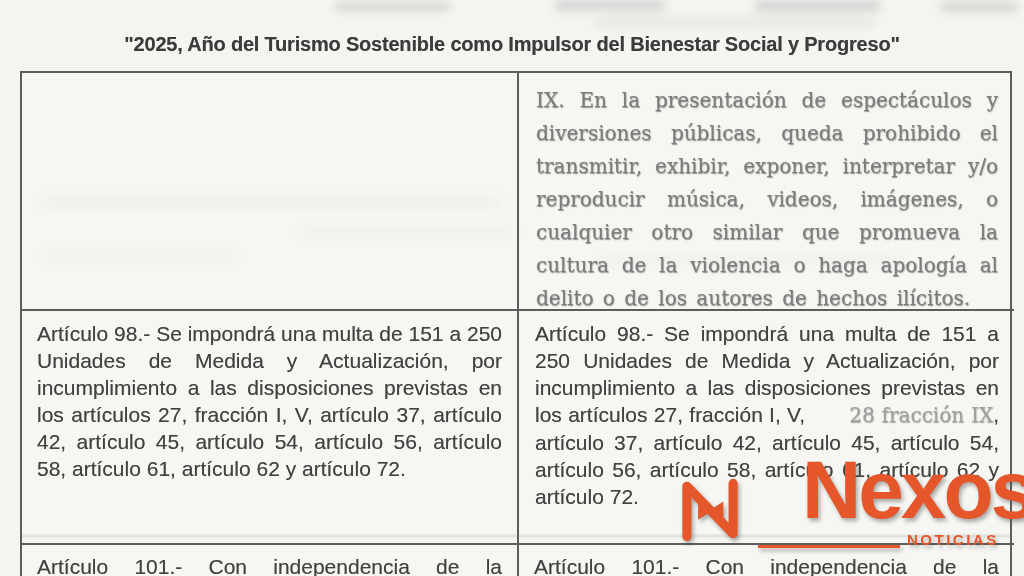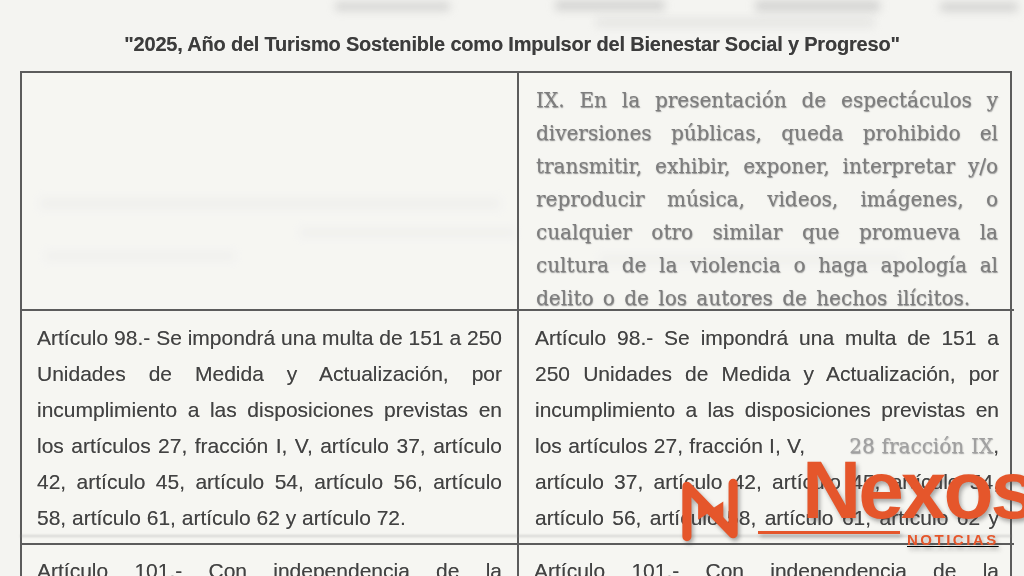--- a/index.html
+++ b/index.html
@@ -45,21 +45,21 @@
     display: grid;
     grid-template-columns: 495px 497px;
     grid-template-rows: 238px 234px auto;
     border: 2px solid #5c5c5c;
     background: rgba(246,246,243,0.6);
   }
   .cell {
     overflow: hidden;
     color: #424242;
     font-size: 21px;
-    line-height: 36px;
+    line-height: 27px;
     text-align: justify;
     text-shadow: 0 0 0.6px rgba(70,70,70,0.55);
   }
   .cell.c2 { border-left: 2px solid #5c5c5c; }
   .cell.rb { border-bottom: 2px solid #5c5c5c; }
 
   .cell.r1c1 { }
   .cell.r1c2 {
     padding: 11px 16px 8px 17px;
     font-family: "DejaVu Serif", serif;
@@ -113,22 +113,21 @@
     letter-spacing: -3px;
     line-height: 1;
     color: var(--brand-color, #e5562b);
     margin-left: 48px;
   }
   .wm-tagrow {
     position: absolute;
     left: 86px;
     top: 69px;
     display: flex;
-    align-items: flex-start;
-    text-decoration: underline;
+    align-items: flex-end;
   }
   .wm-rule {
     width: 142px;
     height: 0;
     border-top: 3.5px solid var(--brand-color, #e5562b);
     margin-right: 7px;
   }
   .wm-tagline {
     font-size: 15px;
     font-weight: 700;

